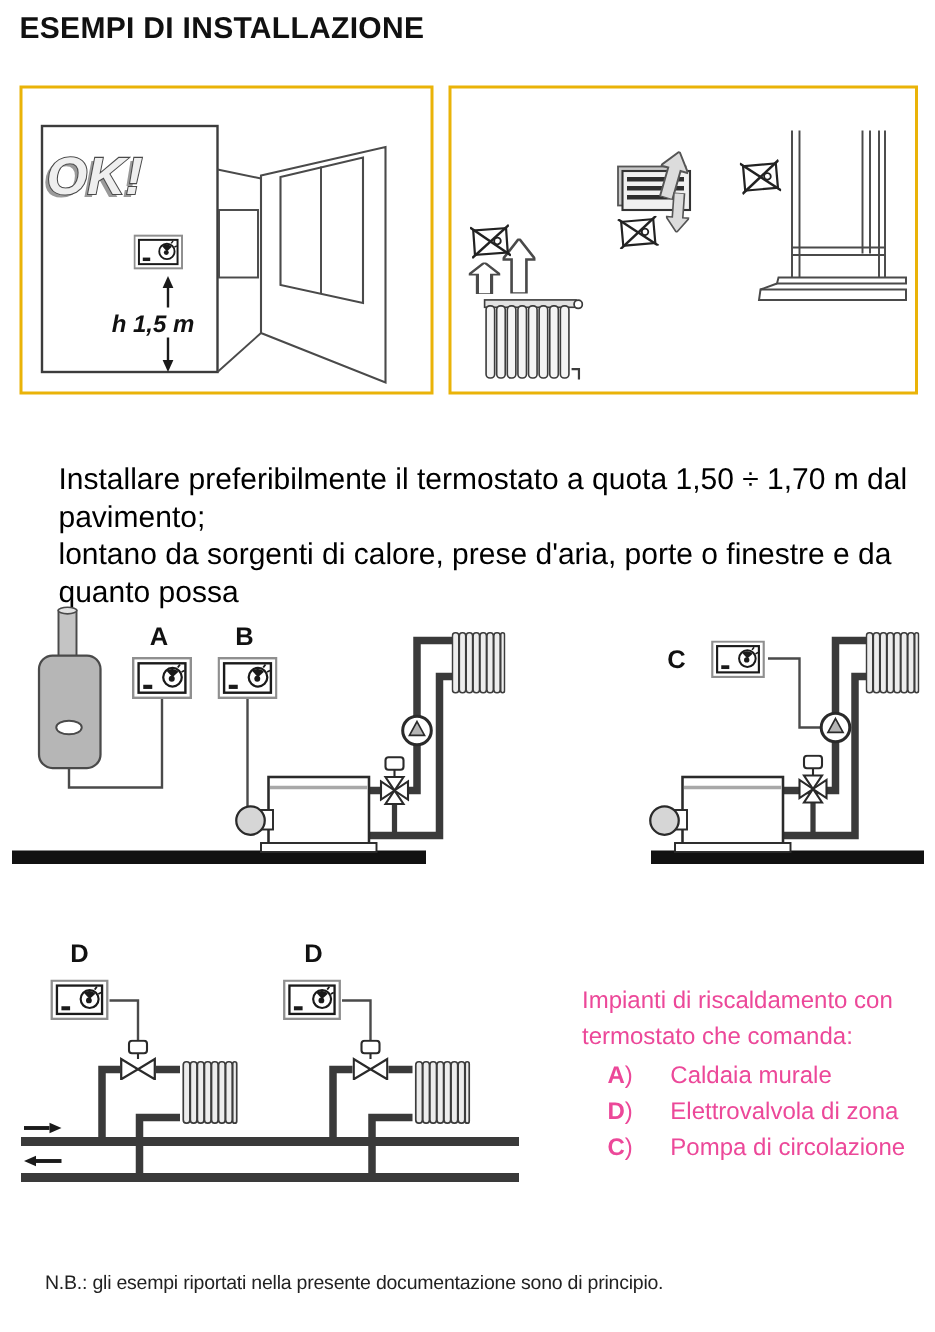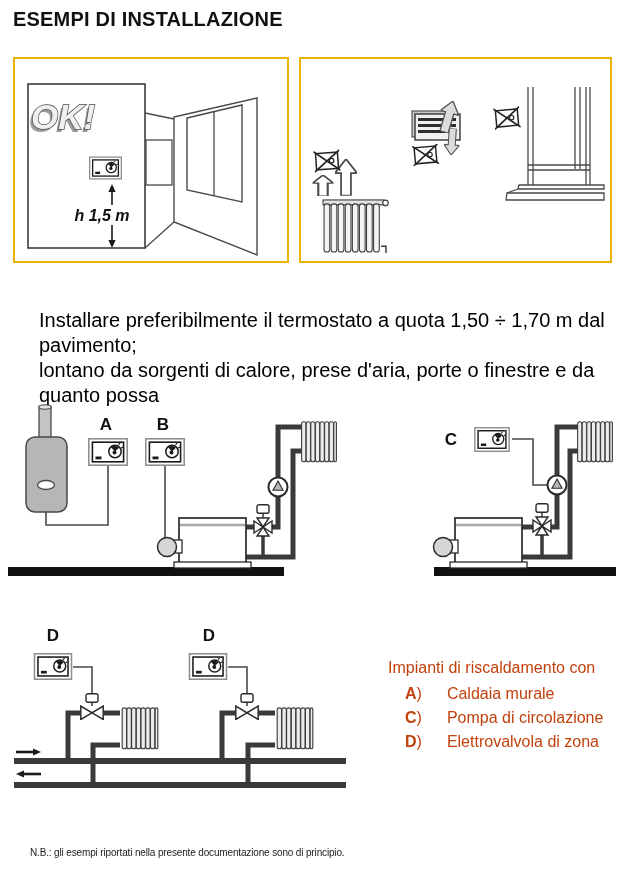--- a/index.html
+++ b/index.html
@@ -5,27 +5,27 @@
   html,body{margin:0;padding:0;background:#fff;}
   #page{position:relative;width:623px;height:888px;background:#fff;overflow:hidden;
         font-family:"Liberation Sans",sans-serif;color:#1a1a1a;}
   .abs{position:absolute;}
   #title{left:13px;top:8px;font-size:20px;font-weight:bold;letter-spacing:.2px;color:#111;}
   .panel{border:2px solid #eab308;background:#fff;font-style:italic;}
   #panel-ok{left:13px;top:57px;width:272px;height:202px;}
   #panel-avoid{left:299px;top:57px;width:309px;height:202px;}
   #intro{left:11px;top:288px;width:606px;font-size:20px;line-height:25px;color:#000000;margin-left:28px;}
   #intro span{display:block;}
-  #legend{left:388px;top:656px;width:228px;font-size:16px;line-height:24px;color:#c2410c;}
+  #legend{left:388px;top:656px;width:228px;font-size:16px;line-height:24px;color:#ec4899;}
   #legend .hl{display:block;}
   #legend ul{list-style:none;margin:2px 0 0 0;padding:0 0 0 17px;}
   #legend li{line-height:24px;}
   #legend .k{font-weight:bold;}
   #legend .lab{margin-left:25px;}
-  #note{left:30px;top:847px;font-size:10px;letter-spacing:-.15px;color:#222;text-align:center;}
+  #note{left:30px;top:847px;font-size:13px;letter-spacing:-.15px;color:#222;text-align:center;}
   svg{display:block;}
   svg text{font-family:"Liberation Sans",sans-serif;}
   .syslabel{font-size:17px;font-weight:bold;fill:#111;}
   .pipe{stroke:#3a3a3a;fill:none;stroke-linejoin:miter;}
   .wire{stroke:#4a4a4a;stroke-width:1.6;fill:none;}
   .ln{stroke:#4a4a4a;stroke-width:1.3;fill:none;}
 </style>
 </head>
 <body>
 
@@ -256,22 +256,23 @@
     <g fill="#1a1a1a">
       <line x1="16" y1="130" x2="33" y2="130" stroke="#1a1a1a" stroke-width="2.6"></line>
       <polygon points="33,126.5 41,130 33,133.5"></polygon>
       <line x1="24" y1="152" x2="41" y2="152" stroke="#1a1a1a" stroke-width="2.6"></line>
       <polygon points="24,148.5 16,152 24,155.5"></polygon>
     </g>
   </svg>
 
   <div id="legend" class="abs">
     <span class="hl">Impianti di riscaldamento con</span>
+    <span class="hl">termostato che comanda:</span>
     <ul>
       <li><span class="k">A</span><span>)</span><span class="lab">Caldaia murale</span></li>
+      <li><span class="k">D</span><span>)</span><span class="lab">Elettrovalvola di zona</span></li>
       <li><span class="k">C</span><span>)</span><span class="lab">Pompa di circolazione</span></li>
-      <li><span class="k">D</span><span>)</span><span class="lab">Elettrovalvola di zona</span></li>
     </ul>
   </div>
 
   <div id="note" class="abs">N.B.: gli esempi riportati nella presente documentazione sono di principio.</div>
 
 </div>
 
 </body></html>

